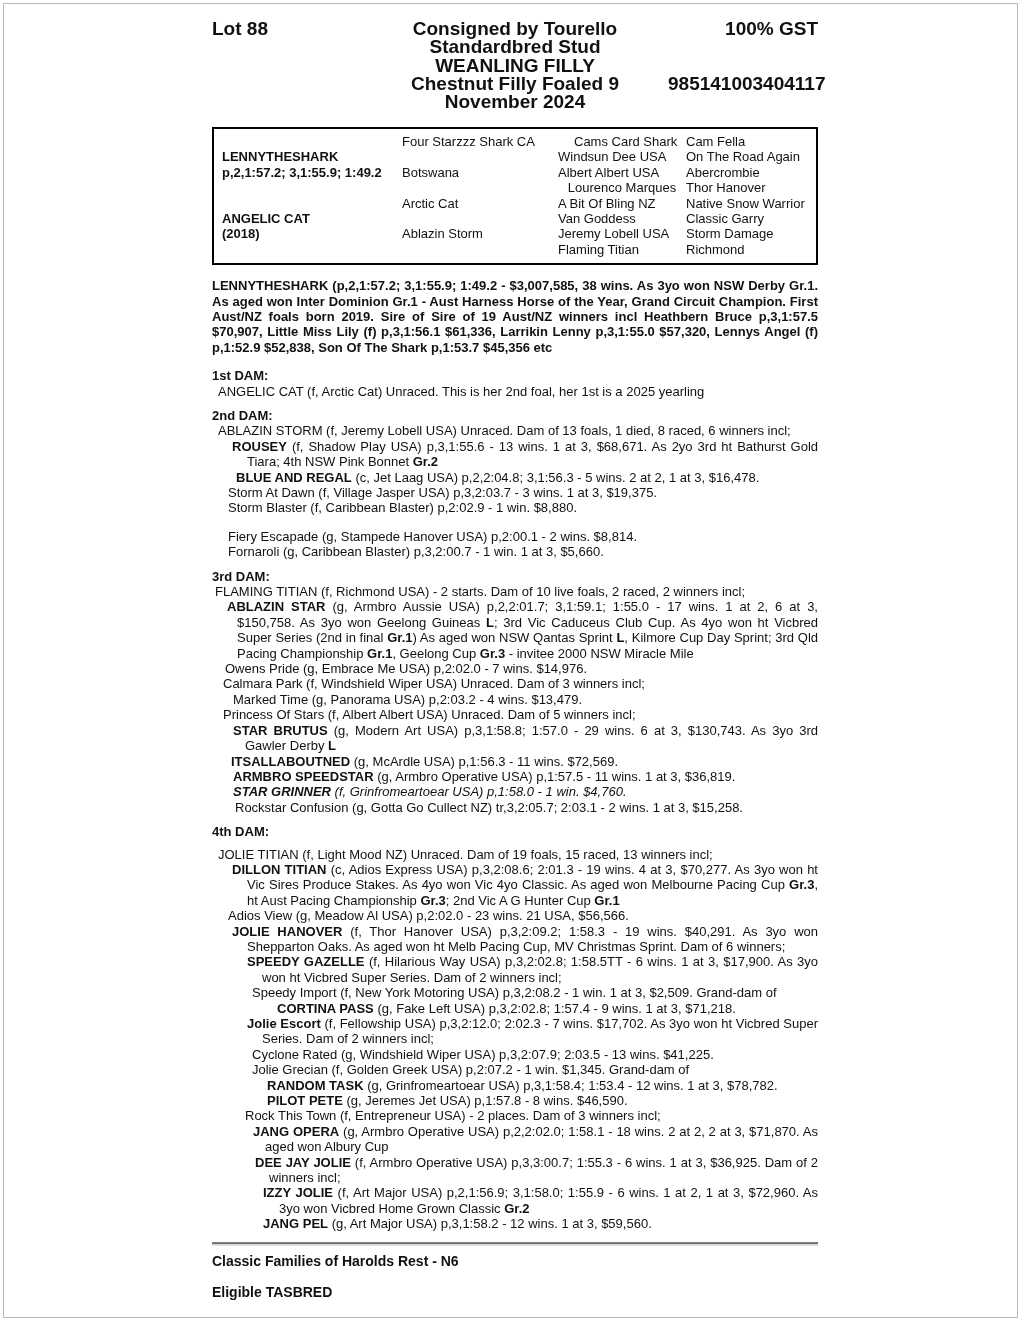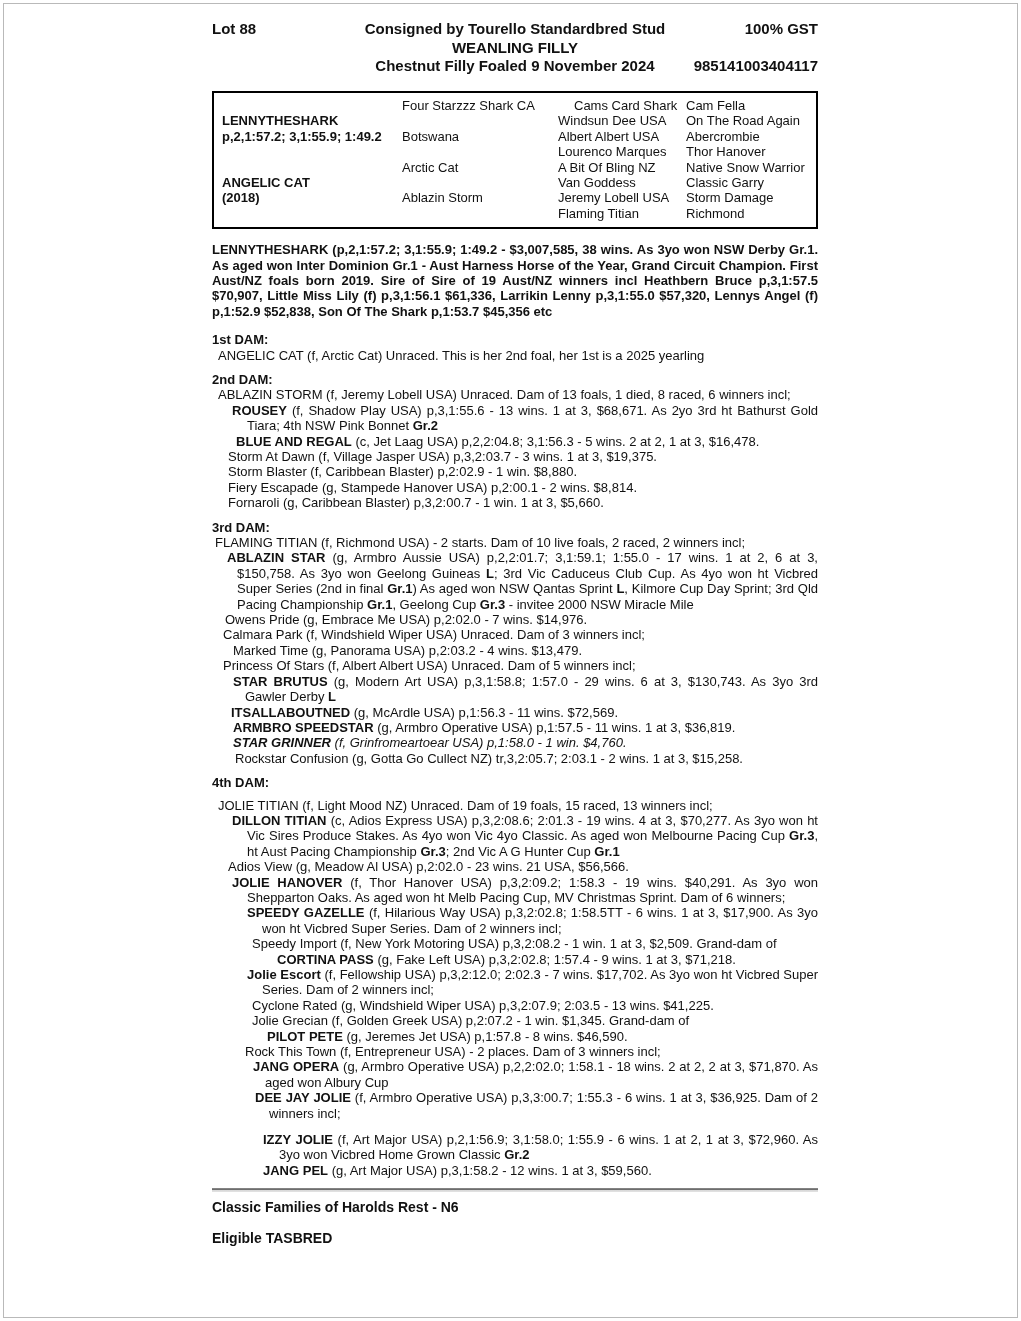--- a/index.html
+++ b/index.html
@@ -4,21 +4,21 @@
 <style>
   html,body{margin:0;padding:0;background:#ffffff;}
   .page{
     position:relative;width:1021px;height:1321px;background:#fff;
     font-family:"Liberation Sans", sans-serif;color:#111;overflow:hidden;
     box-sizing:border-box;
   }
   .page-edge{position:absolute;inset:3px;border:1px solid #b9b9b9;pointer-events:none;}
   .content{position:absolute;left:212px;top:0;width:606px;}
   
-  .hdr{margin-top:20px;font-weight:bold;font-size:15px;line-height:18px;}
+  .hdr{margin-top:20px;font-weight:bold;font-size:19px;line-height:18px;}
   .hrow{display:grid;grid-template-columns:150px 1fr 150px;align-items:baseline;}
   .h-left{text-align:left;}
   .h-center{text-align:center;}
   .h-right{text-align:right;}
   .cat-row{text-align:center;margin-top:1px;}
   
   .pedigree{
     margin-top:16px;border:2px solid #000;display:grid;
     grid-template-columns:180px 156px 128px 1fr;
     grid-auto-rows:15.4px;
@@ -70,21 +70,21 @@
           <div>ANGELIC CAT</div>
           <div>(2018)</div>
         </div>
         <div class="cell" style="grid-area: 1 / 2 / span 2;">Four Starzzz Shark CA</div>
         <div class="cell" style="grid-area: 3 / 2 / span 2;">Botswana</div>
         <div class="cell" style="grid-area: 5 / 2 / span 2;">Arctic Cat</div>
         <div class="cell" style="grid-area: 7 / 2 / span 2;">Ablazin Storm</div>
         <div class="cell" style="grid-area: 1 / 3 / span 1; margin-left: 16px;">Cams Card Shark</div>
         <div class="cell" style="grid-area: 2 / 3 / span 1;">Windsun Dee USA</div>
         <div class="cell" style="grid-area: 3 / 3 / span 1;">Albert Albert USA</div>
-        <div class="cell" style="grid-area: 4 / 3 / span 1;">Lourenco Marques</div>
+        <div class="cell" style="grid-area: 4 / 3 / span 1; text-align: center;">Lourenco Marques</div>
         <div class="cell" style="grid-area: 5 / 3 / span 1;">A Bit Of Bling NZ</div>
         <div class="cell" style="grid-area: 6 / 3 / span 1;">Van Goddess</div>
         <div class="cell" style="grid-area: 7 / 3 / span 1;">Jeremy Lobell USA</div>
         <div class="cell" style="grid-area: 8 / 3 / span 1;">Flaming Titian</div>
         <div class="cell" style="grid-area: 1 / 4 / span 1;">Cam Fella</div>
         <div class="cell" style="grid-area: 2 / 4 / span 1;">On The Road Again</div>
         <div class="cell" style="grid-area: 3 / 4 / span 1;">Abercrombie</div>
         <div class="cell" style="grid-area: 4 / 4 / span 1;">Thor Hanover</div>
         <div class="cell" style="grid-area: 5 / 4 / span 1;">Native Snow Warrior</div>
         <div class="cell" style="grid-area: 6 / 4 / span 1;">Classic Garry</div>
@@ -96,21 +96,21 @@
 
     <section class="dams">
         <div class="dam-heading">1st DAM:</div>
         <div class="entry" style="padding-left: 6px; text-indent: 0px;"><span>ANGELIC CAT (f, Arctic Cat) Unraced. This is her 2nd foal, her 1st is a 2025 yearling</span></div>
         <div class="dam-heading">2nd DAM:</div>
         <div class="entry" style="padding-left: 6px; text-indent: 0px;"><span>ABLAZIN STORM (f, Jeremy Lobell USA) Unraced. Dam of 13 foals, 1 died, 8 raced, 6 winners incl;</span></div>
         <div class="entry" style="padding-left: 35px; text-indent: -15px;"><b>ROUSEY</b><span> (f, Shadow Play USA) p,3,1:55.6 - 13 wins. 1 at 3, $68,671. As 2yo 3rd ht Bathurst Gold Tiara; 4th NSW Pink Bonnet </span><b>Gr.2</b></div>
         <div class="entry" style="padding-left: 24px; text-indent: 0px;"><b>BLUE AND REGAL</b><span> (c, Jet Laag USA) p,2,2:04.8; 3,1:56.3 - 5 wins. 2 at 2, 1 at 3, $16,478.</span></div>
         <div class="entry" style="padding-left: 16px; text-indent: 0px;"><span>Storm At Dawn (f, Village Jasper USA) p,3,2:03.7 - 3 wins. 1 at 3, $19,375.</span></div>
         <div class="entry" style="padding-left: 16px; text-indent: 0px;"><span>Storm Blaster (f, Caribbean Blaster) p,2:02.9 - 1 win. $8,880.</span></div>
-        <div class="entry" style="padding-left: 16px; text-indent: 0px;"><span>Fiery Escapade (g, Stampede Hanover USA) p,2:00.1 - 2 wins. $8,814.</span></div>
+        <div class="entry" style="padding-left: 16px; text-indent: 0px; margin-top: 13px;"><span>Fiery Escapade (g, Stampede Hanover USA) p,2:00.1 - 2 wins. $8,814.</span></div>
         <div class="entry" style="padding-left: 16px; text-indent: 0px;"><span>Fornaroli (g, Caribbean Blaster) p,3,2:00.7 - 1 win. 1 at 3, $5,660.</span></div>
         <div class="dam-heading">3rd DAM:</div>
         <div class="entry" style="padding-left: 3px; text-indent: 0px;"><span>FLAMING TITIAN (f, Richmond USA) - 2 starts. Dam of 10 live foals, 2 raced, 2 winners incl;</span></div>
         <div class="entry" style="padding-left: 25px; text-indent: -10px;"><b>ABLAZIN STAR</b><span> (g, Armbro Aussie USA) p,2,2:01.7; 3,1:59.1; 1:55.0 - 17 wins. 1 at 2, 6 at 3, $150,758. As 3yo won Geelong Guineas </span><b>L</b><span>; 3rd Vic Caduceus Club Cup. As 4yo won ht Vicbred Super Series (2nd in final </span><b>Gr.1</b><span>) As aged won NSW Qantas Sprint </span><b>L</b><span>, Kilmore Cup Day Sprint; 3rd Qld Pacing Championship </span><b>Gr.1</b><span>, Geelong Cup </span><b>Gr.3</b><span> - invitee 2000 NSW Miracle Mile</span></div>
         <div class="entry" style="padding-left: 13px; text-indent: 0px;"><span>Owens Pride (g, Embrace Me USA) p,2:02.0 - 7 wins. $14,976.</span></div>
         <div class="entry" style="padding-left: 11px; text-indent: 0px;"><span>Calmara Park (f, Windshield Wiper USA) Unraced. Dam of 3 winners incl;</span></div>
         <div class="entry" style="padding-left: 21px; text-indent: 0px;"><span>Marked Time (g, Panorama USA) p,2:03.2 - 4 wins. $13,479.</span></div>
         <div class="entry" style="padding-left: 11px; text-indent: 0px;"><span>Princess Of Stars (f, Albert Albert USA) Unraced. Dam of 5 winners incl;</span></div>
         <div class="entry" style="padding-left: 33px; text-indent: -12px;"><b>STAR BRUTUS</b><span> (g, Modern Art USA) p,3,1:58.8; 1:57.0 - 29 wins. 6 at 3, $130,743. As 3yo 3rd Gawler Derby </span><b>L</b></div>
         <div class="entry" style="padding-left: 19px; text-indent: 0px;"><b>ITSALLABOUTNED</b><span> (g, McArdle USA) p,1:56.3 - 11 wins. $72,569.</span></div>
@@ -121,25 +121,26 @@
         <div class="entry" style="padding-left: 6px; text-indent: 0px; margin-top: 7px;"><span>JOLIE TITIAN (f, Light Mood NZ) Unraced. Dam of 19 foals, 15 raced, 13 winners incl;</span></div>
         <div class="entry" style="padding-left: 35px; text-indent: -15px;"><b>DILLON TITIAN</b><span> (c, Adios Express USA) p,3,2:08.6; 2:01.3 - 19 wins. 4 at 3, $70,277. As 3yo won ht Vic Sires Produce Stakes. As 4yo won Vic 4yo Classic. As aged won Melbourne Pacing Cup </span><b>Gr.3</b><span>, ht Aust Pacing Championship </span><b>Gr.3</b><span>; 2nd Vic A G Hunter Cup </span><b>Gr.1</b></div>
         <div class="entry" style="padding-left: 16px; text-indent: 0px;"><span>Adios View (g, Meadow Al USA) p,2:02.0 - 23 wins. 21 USA, $56,566.</span></div>
         <div class="entry" style="padding-left: 35px; text-indent: -15px;"><b>JOLIE HANOVER</b><span> (f, Thor Hanover USA) p,3,2:09.2; 1:58.3 - 19 wins. $40,291. As 3yo won Shepparton Oaks. As aged won ht Melb Pacing Cup, MV Christmas Sprint. Dam of 6 winners;</span></div>
         <div class="entry" style="padding-left: 50px; text-indent: -15px;"><b>SPEEDY GAZELLE</b><span> (f, Hilarious Way USA) p,3,2:02.8; 1:58.5TT - 6 wins. 1 at 3, $17,900. As 3yo won ht Vicbred Super Series. Dam of 2 winners incl;</span></div>
         <div class="entry" style="padding-left: 40px; text-indent: 0px;"><span>Speedy Import (f, New York Motoring USA) p,3,2:08.2 - 1 win. 1 at 3, $2,509. Grand-dam of</span></div>
         <div class="entry" style="padding-left: 65px; text-indent: 0px;"><b>CORTINA PASS</b><span> (g, Fake Left USA) p,3,2:02.8; 1:57.4 - 9 wins. 1 at 3, $71,218.</span></div>
         <div class="entry" style="padding-left: 50px; text-indent: -15px;"><b>Jolie Escort</b><span> (f, Fellowship USA) p,3,2:12.0; 2:02.3 - 7 wins. $17,702. As 3yo won ht Vicbred Super Series. Dam of 2 winners incl;</span></div>
         <div class="entry" style="padding-left: 40px; text-indent: 0px;"><span>Cyclone Rated (g, Windshield Wiper USA) p,3,2:07.9; 2:03.5 - 13 wins. $41,225.</span></div>
         <div class="entry" style="padding-left: 40px; text-indent: 0px;"><span>Jolie Grecian (f, Golden Greek USA) p,2:07.2 - 1 win. $1,345. Grand-dam of</span></div>
+        <div class="entry" style="padding-left: 55px; text-indent: 0px;"><b>RANDOM TASK</b><span> (g, Grinfromeartoear USA) p,3,1:58.4; 1:53.4 - 12 wins. 1 at 3, $78,782.</span></div>
         <div class="entry" style="padding-left: 55px; text-indent: 0px;"><b>PILOT PETE</b><span> (g, Jeremes Jet USA) p,1:57.8 - 8 wins. $46,590.</span></div>
         <div class="entry" style="padding-left: 33px; text-indent: 0px;"><span>Rock This Town (f, Entrepreneur USA) - 2 places. Dam of 3 winners incl;</span></div>
         <div class="entry" style="padding-left: 53px; text-indent: -12px;"><b>JANG OPERA</b><span> (g, Armbro Operative USA) p,2,2:02.0; 1:58.1 - 18 wins. 2 at 2, 2 at 3, $71,870. As aged won Albury Cup</span></div>
         <div class="entry" style="padding-left: 57px; text-indent: -14px;"><b>DEE JAY JOLIE</b><span> (f, Armbro Operative USA) p,3,3:00.7; 1:55.3 - 6 wins. 1 at 3, $36,925. Dam of 2 winners incl;</span></div>
-        <div class="entry" style="padding-left: 67px; text-indent: -16px; margin-top: 11px;"><b>IZZY JOLIE</b><span> (f, Art Major USA) p,2,1:56.9; 3,1:58.0; 1:55.9 - 6 wins. 1 at 2, 1 at 3, $72,960. As 3yo won Vicbred Home Grown Classic </span><b>Gr.2</b></div>
+        <div class="entry" style="padding-left: 67px; text-indent: -16px;"><b>IZZY JOLIE</b><span> (f, Art Major USA) p,2,1:56.9; 3,1:58.0; 1:55.9 - 6 wins. 1 at 2, 1 at 3, $72,960. As 3yo won Vicbred Home Grown Classic </span><b>Gr.2</b></div>
         <div class="entry" style="padding-left: 51px; text-indent: 0px;"><b>JANG PEL</b><span> (g, Art Major USA) p,3,1:58.2 - 12 wins. 1 at 3, $59,560.</span></div>
       </section>
 
     <div class="sep"></div>
     <div class="family">Classic Families of Harolds Rest - N6</div>
     <div class="eligible">Eligible TASBRED</div>
 
   </div>
 </div>
 

